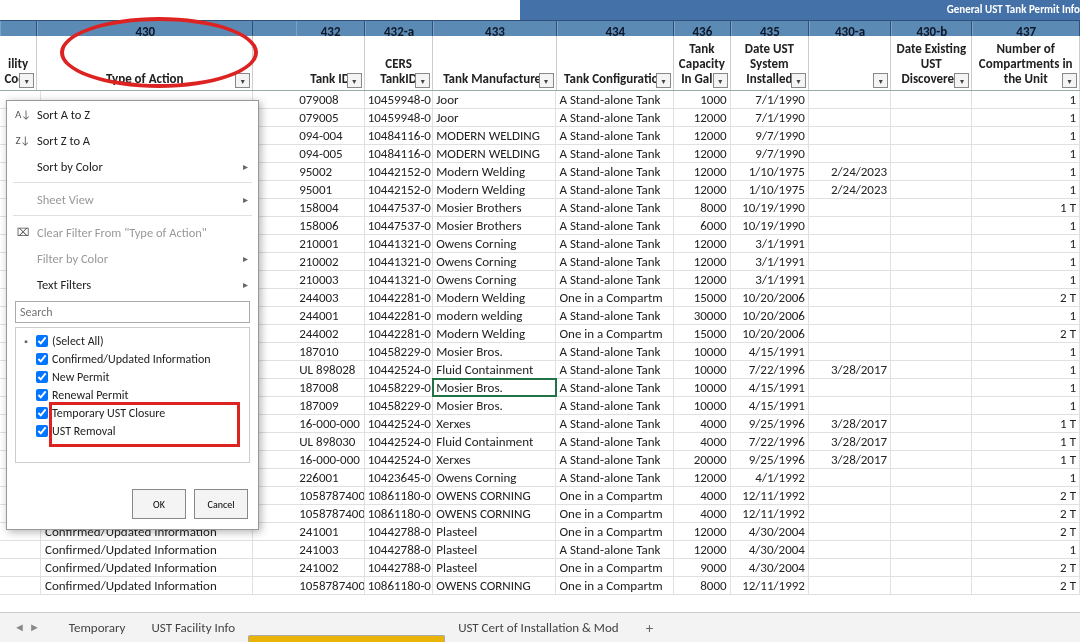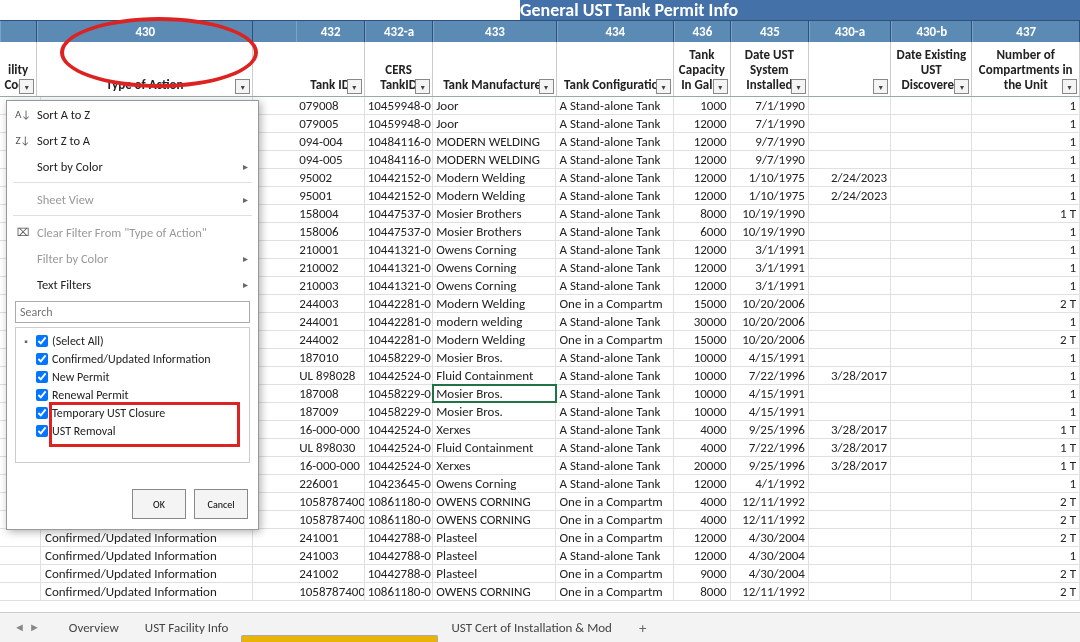--- a/index.html
+++ b/index.html
@@ -1,20 +1,20 @@
 <!DOCTYPE html>
 <html><head>
 <meta charset="utf-8">
 <style>
   * { box-sizing: border-box; margin: 0; padding: 0; font-family: Calibri, Arial, sans-serif; }
   body { width: 1080px; height: 642px; overflow: hidden; background: #fff; font-size: 13px; color: #222; position: relative; }
   
-  .title-bar { background: #4472a8; color: #fff; height: 20px; line-height: 20px; font-weight: bold; text-align: left; font-size: 18px; }
-  
-  .header-row1 { display: flex; background: #5b8bb4; color: #ffffff; height: 22px; line-height: 22px; font-weight: bold; text-align: center; border-top:1px solid #2f5079;}
+  .title-bar { background: #4472a8; color: #fff; height: 20px; line-height: 20px; font-weight: bold; text-align: right; font-size: 11px; }
+  
+  .header-row1 { display: flex; background: #5b8bb4; color: #0f172a; height: 16px; line-height: 22px; font-weight: bold; text-align: center; border-top:1px solid #2f5079;}
   .header-row1 > div { border-right: 1px solid #2f5079; border-left: 1px solid #7aa3c5; overflow:hidden; white-space:nowrap;}
   
   .header-row2 { display: flex; background: #fff; height: 55px; border-bottom:1px solid #9aa; }
   .header-row2 > div { border-right: 1px solid #ccc; display:flex; align-items:flex-end; justify-content:center; position:relative; padding-bottom:3px;}
   .header-row2 .hlabel { text-align:center; font-weight:bold; line-height:1.15; padding:0 2px; }
   .filter-arrow { position:absolute; right:2px; bottom:2px; width:15px; height:15px; border:1px solid #888; background:#f4f4f4; display:flex; align-items:center; justify-content:center; font-size:8px; color:#444;}
   
   
   .c-code  { width: 38px; }
   .c-type  { width: 221px; }
@@ -620,18 +620,18 @@
 </div>
 
 <div class="anno-oval"></div>
 <div class="anno-rect"></div>
 
 <div class="sheet-tabs">
   <div class="ctrl">
       <span>◄</span>
       <span>►</span>
     </div>
-  <div class="tab">Overview</div>
+  <div class="tab">Temporary</div>
   <div class="tab">UST Facility Info</div>
   <div class="tab active">UST Tank &amp; Monitoring Plan Info</div>
   <div class="tab">UST Cert of Installation &amp; Mod</div>
   <div class="tab-add">+</div>
 </div>
 
 </body></html>

